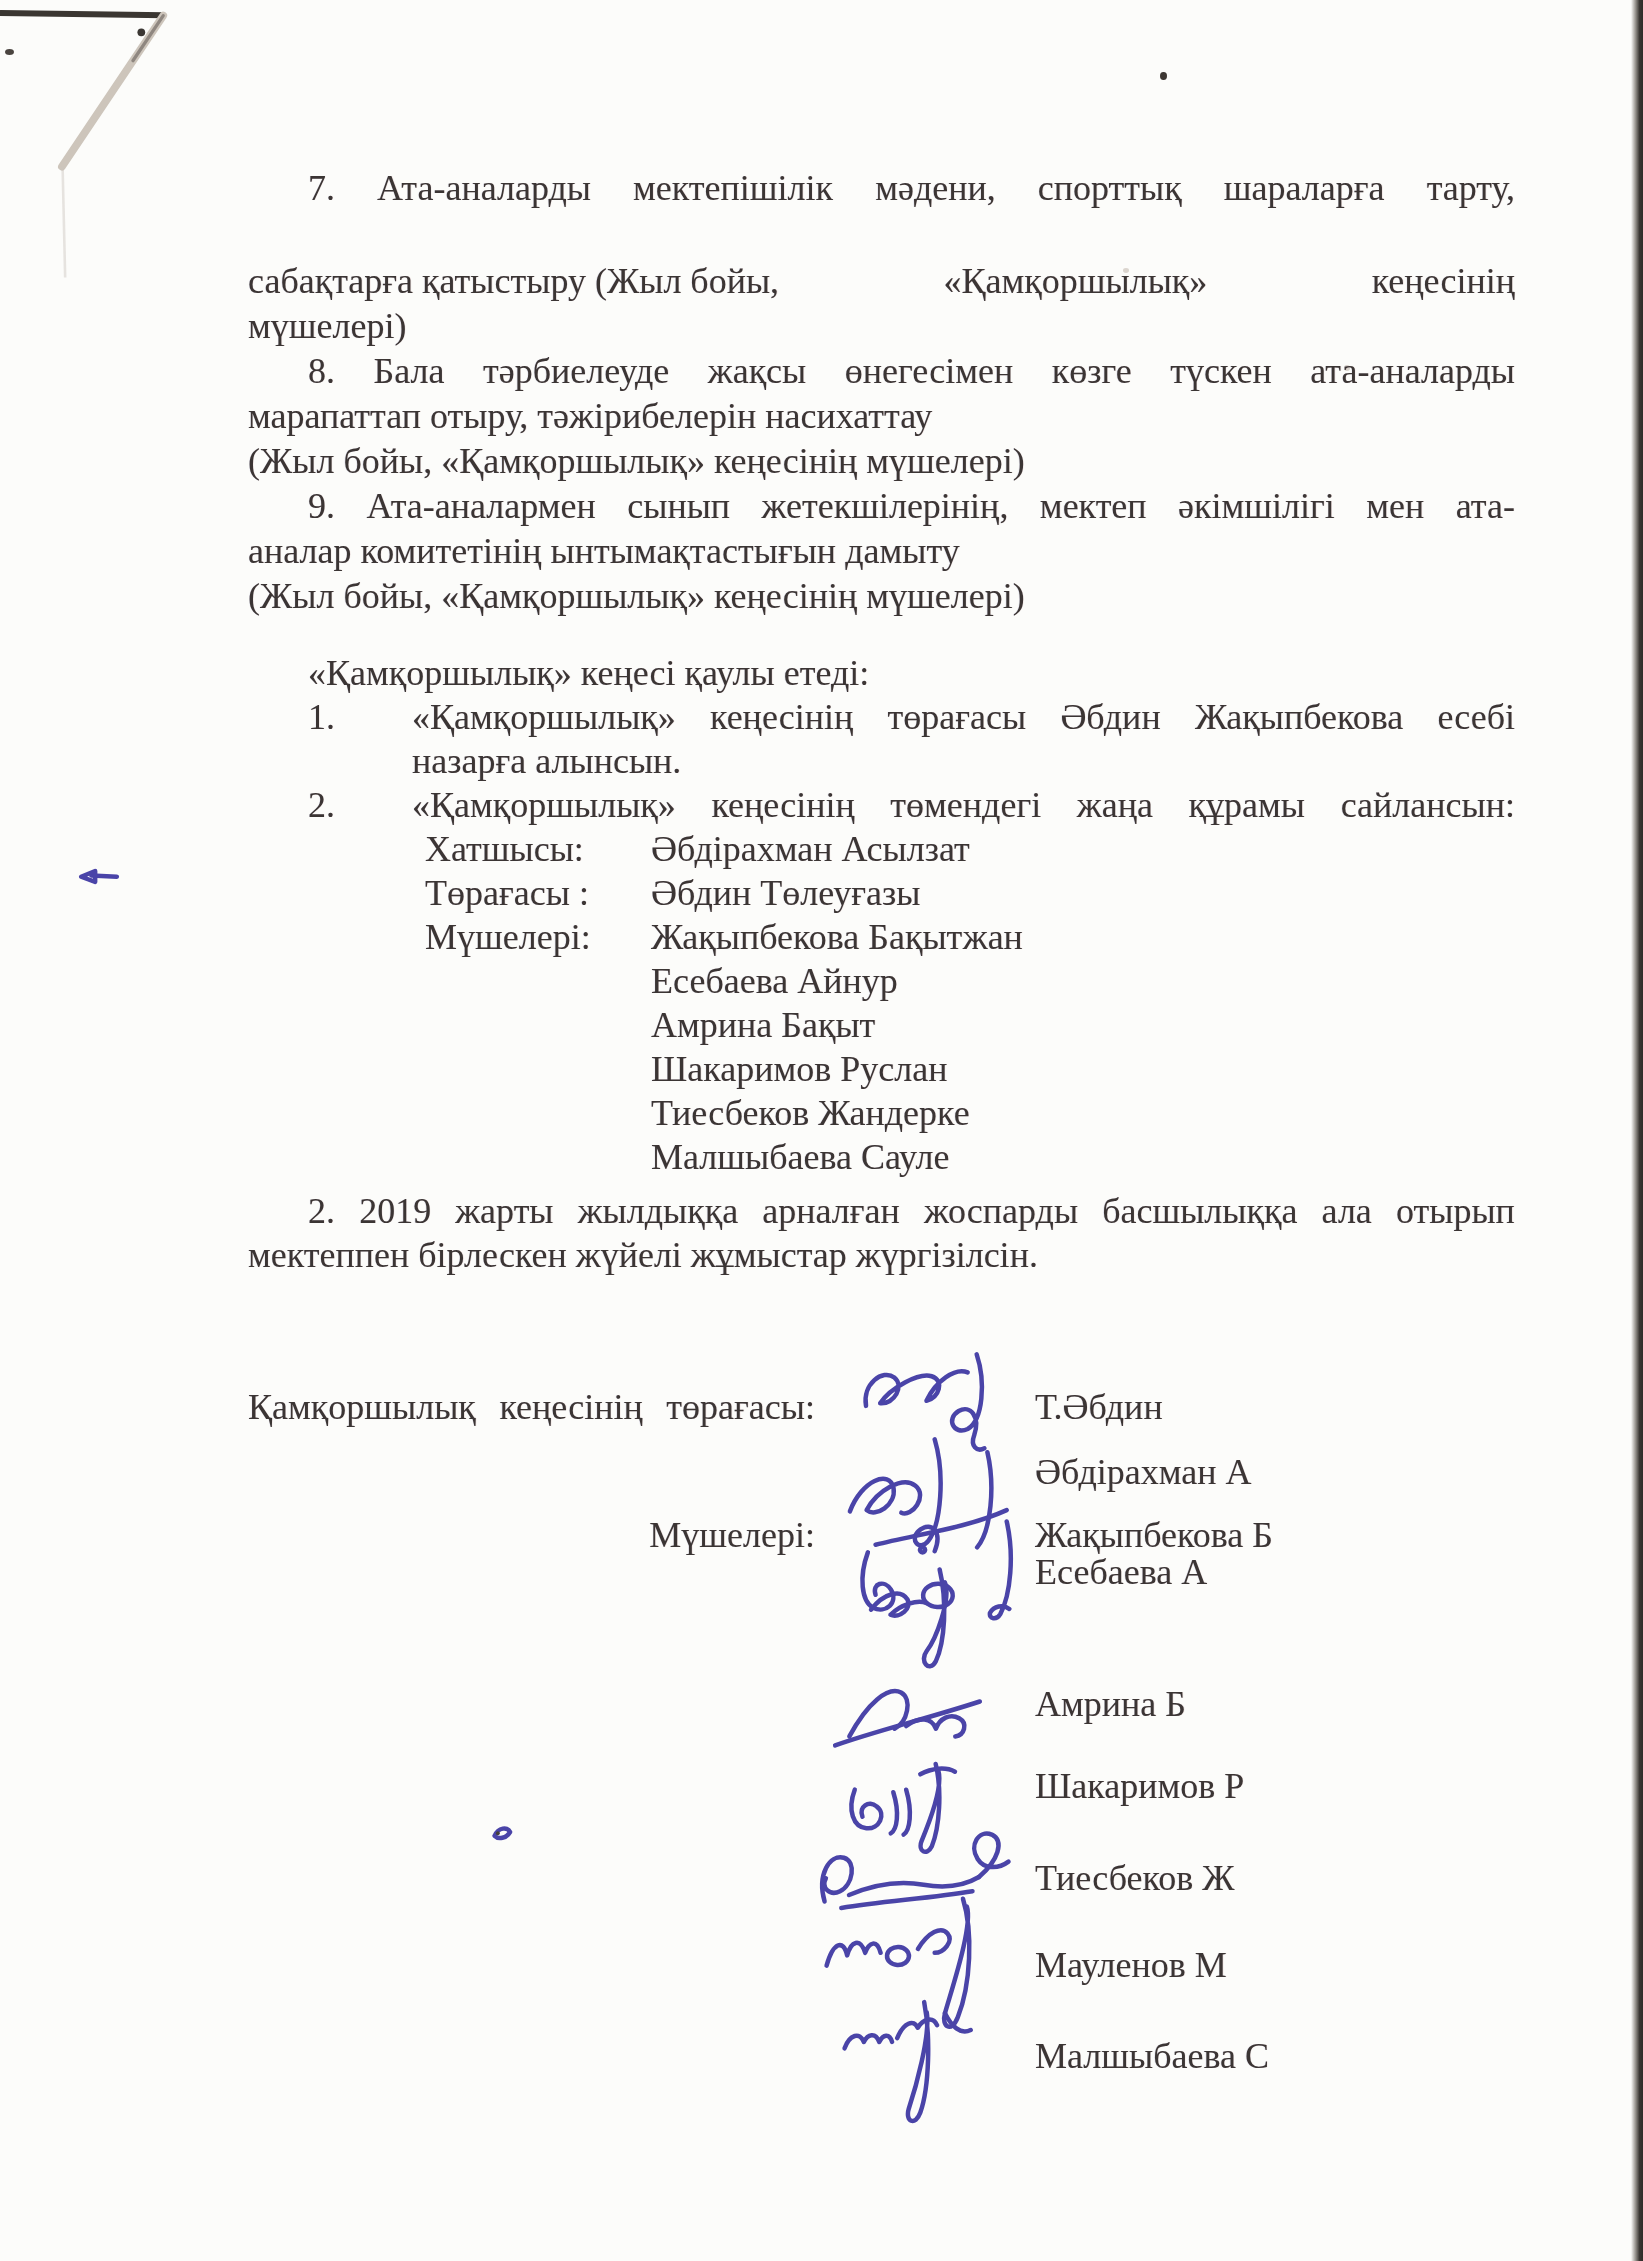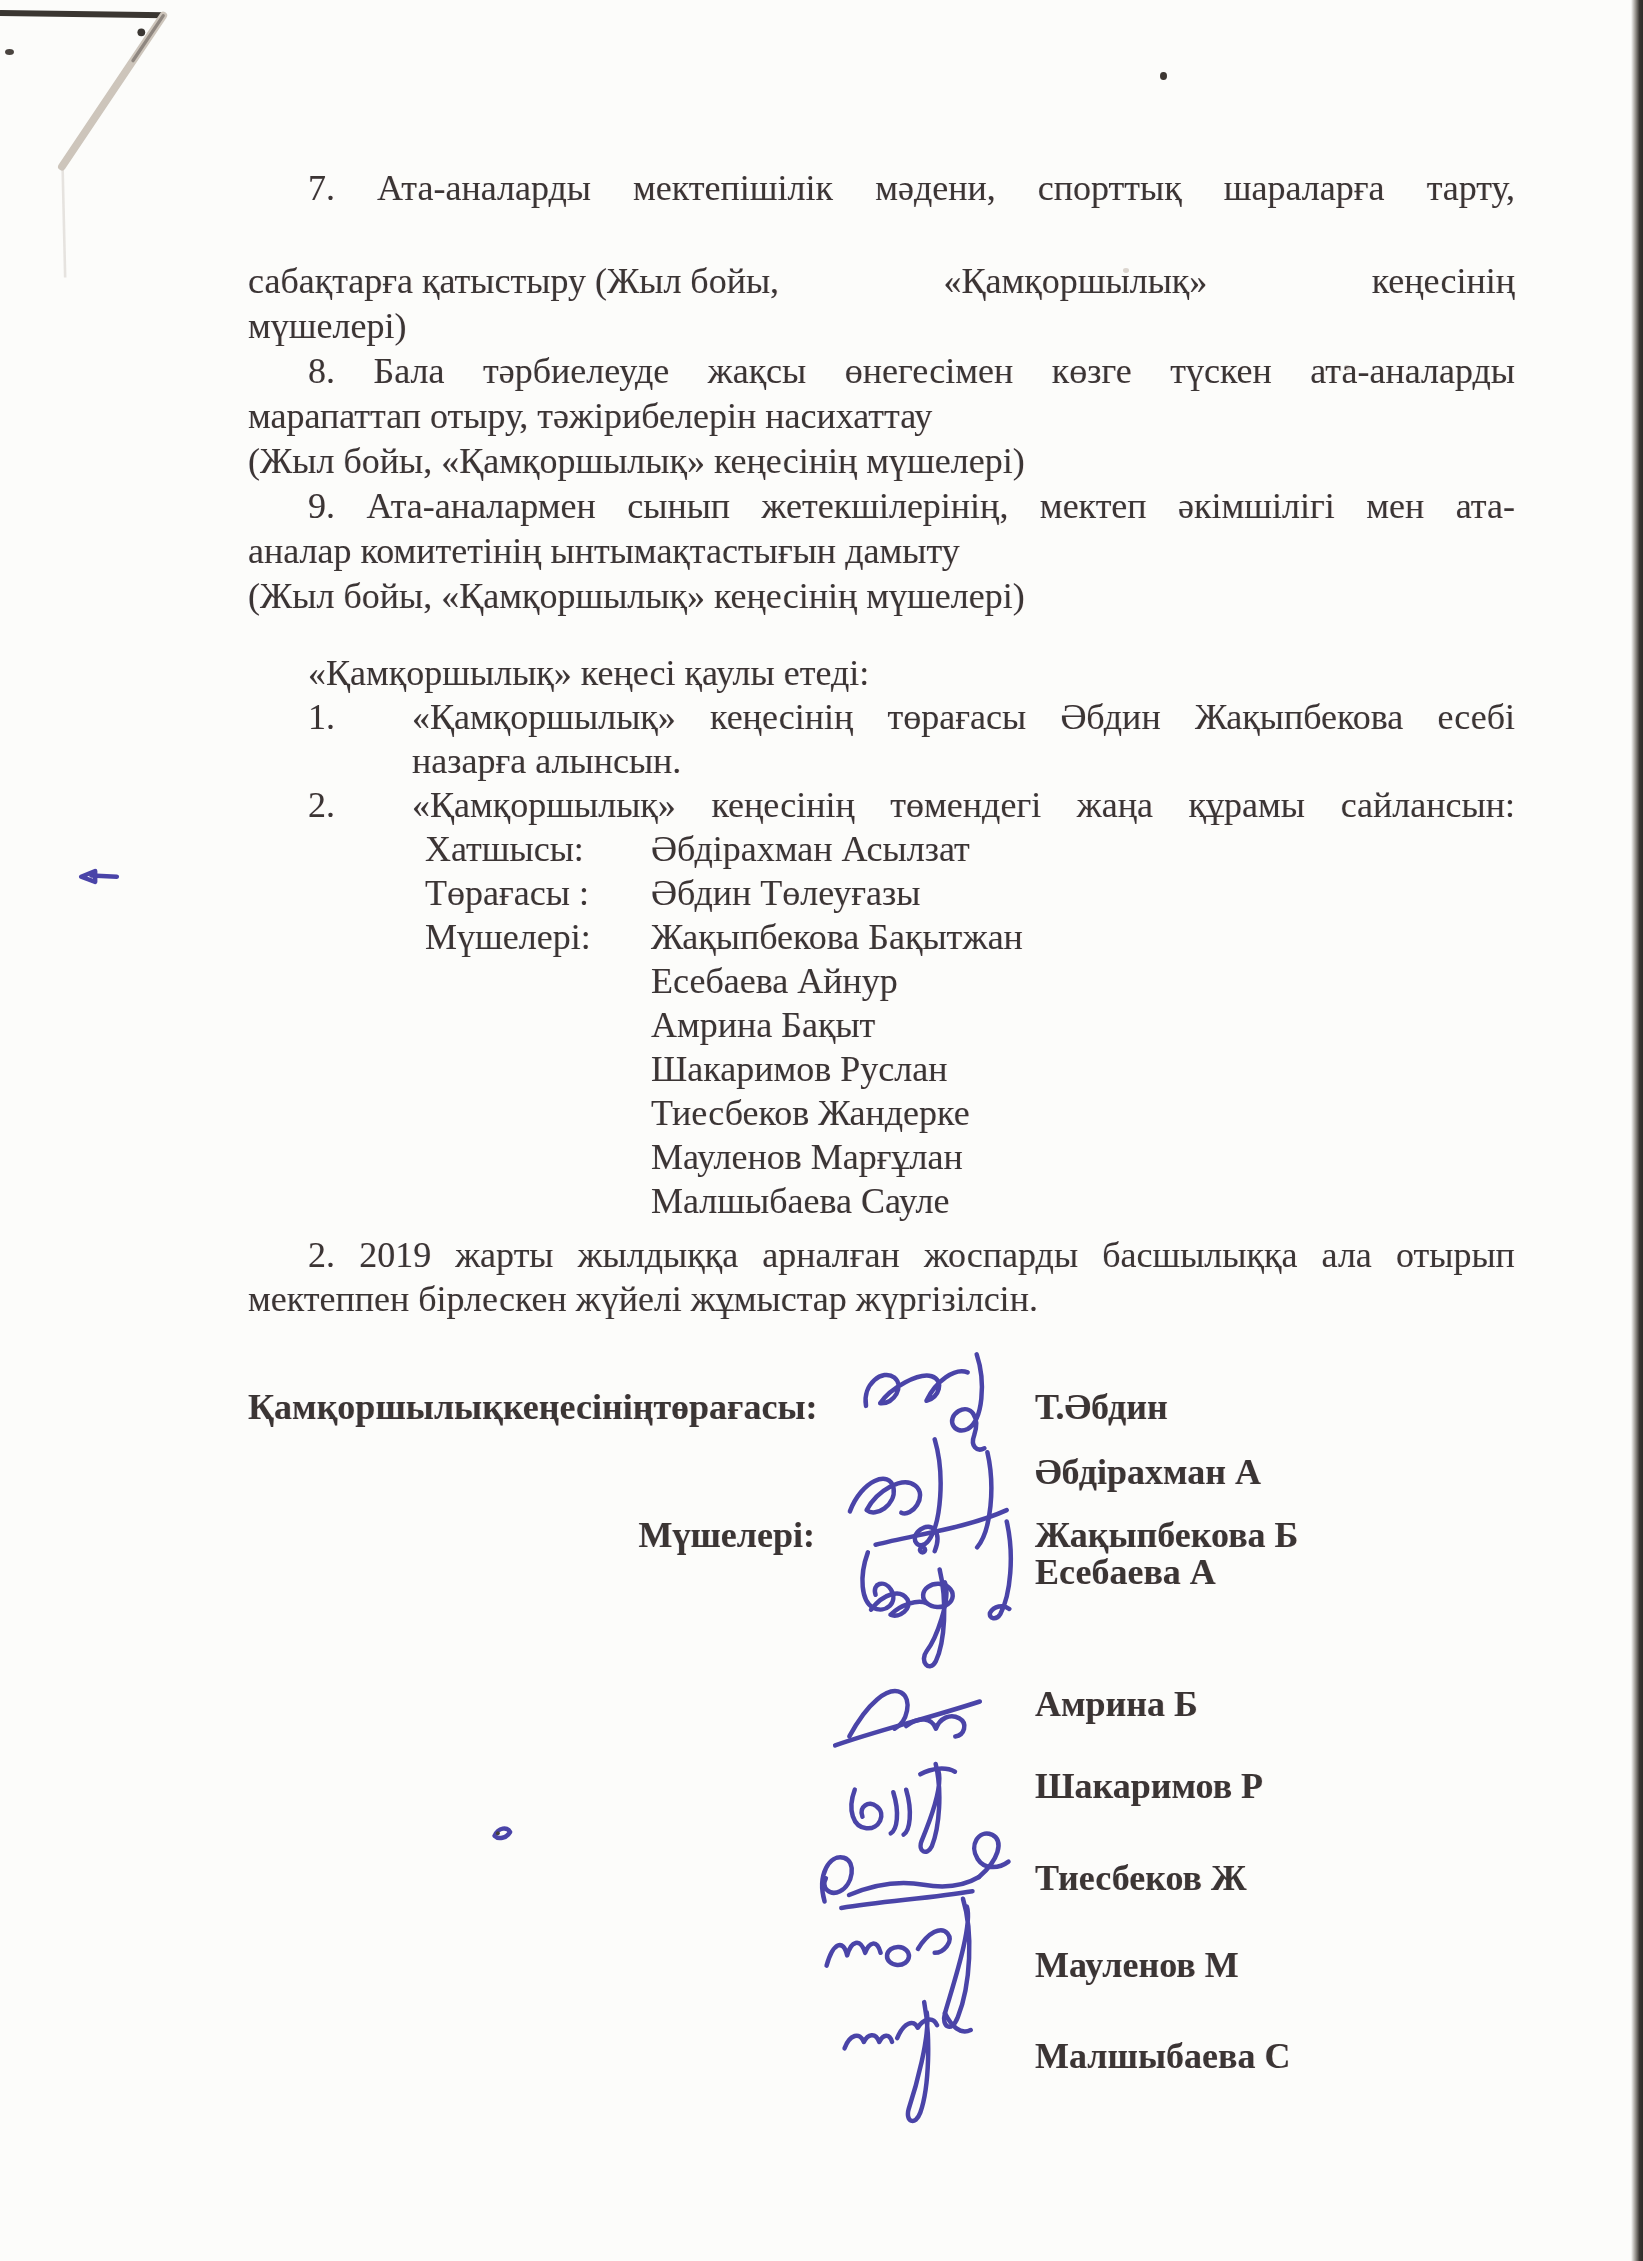--- a/index.html
+++ b/index.html
@@ -20,21 +20,21 @@
   .segline{display:flex;justify-content:space-between;margin-top:48px;}
   .spacer50{height:32px;} .spacer16{height:10.3px;}
   .drow{display:flex;padding-left:60px;}
   .dnum{flex:0 0 104px;}
   .dtext{flex:1 1 auto;}
   .cont{padding-left:164px;}
   .role{display:flex;padding-left:177px;}
   .rlabel{flex:0 0 226px;}
   .mname{padding-left:403px;}
   
-  .sig-section{position:absolute;left:0;top:0;width:1360px;height:2261px;font-size:36px;font-weight:bold;}
+  .sig-section{position:absolute;left:0;top:0;width:1360px;height:2261px;font-size:36px;}
   .sig-label,.sig-name{position:absolute;height:41px;line-height:41px;white-space:nowrap;
         text-shadow:0.6px 0 0 rgba(150,60,60,.12),-0.6px 0 0 rgba(60,60,150,.12);}
   .sig-label{left:248px;width:567px;}
   .sig-label.right{text-align:right;display:block;}
   .sig-name{left:1035px;}
   .sig-svg{position:absolute;overflow:visible;}
   .sig-svg path{fill:none;stroke:var(--ink,#4a44a8);stroke-width:7;stroke-linecap:round;stroke-linejoin:round;}
   
   .right-edge{position:absolute;top:0;bottom:0;right:0;width:13px;
       background:linear-gradient(to right,rgba(140,136,130,0),#97938d 35%,#3a3733 65%,#2b2926);}
@@ -142,21 +142,20 @@
       <span>Әбдин Төлеуғазы</span>
     </div>
     <div class="line2 role">
       <span class="rlabel">Мүшелері:</span>
       <span>Жақыпбекова Бақытжан</span>
     </div>
     <div class="line2 mname">Есебаева Айнур</div>
     <div class="line2 mname">Амрина Бақыт</div>
     <div class="line2 mname">Шакаримов Руслан</div>
     <div class="line2 mname">Тиесбеков Жандерке</div>
-    <div class="line2 mname">Мауленов Марғұлан</div>
     <div class="line2 mname">Малшыбаева Сауле</div>
     <div class="spacer16"></div>
     <div class="line2 js ind">
         <span>2.</span>
         <span>2019</span>
         <span>жарты</span>
         <span>жылдыққа</span>
         <span>арналған</span>
         <span>жоспарды</span>
         <span>басшылыққа</span>

